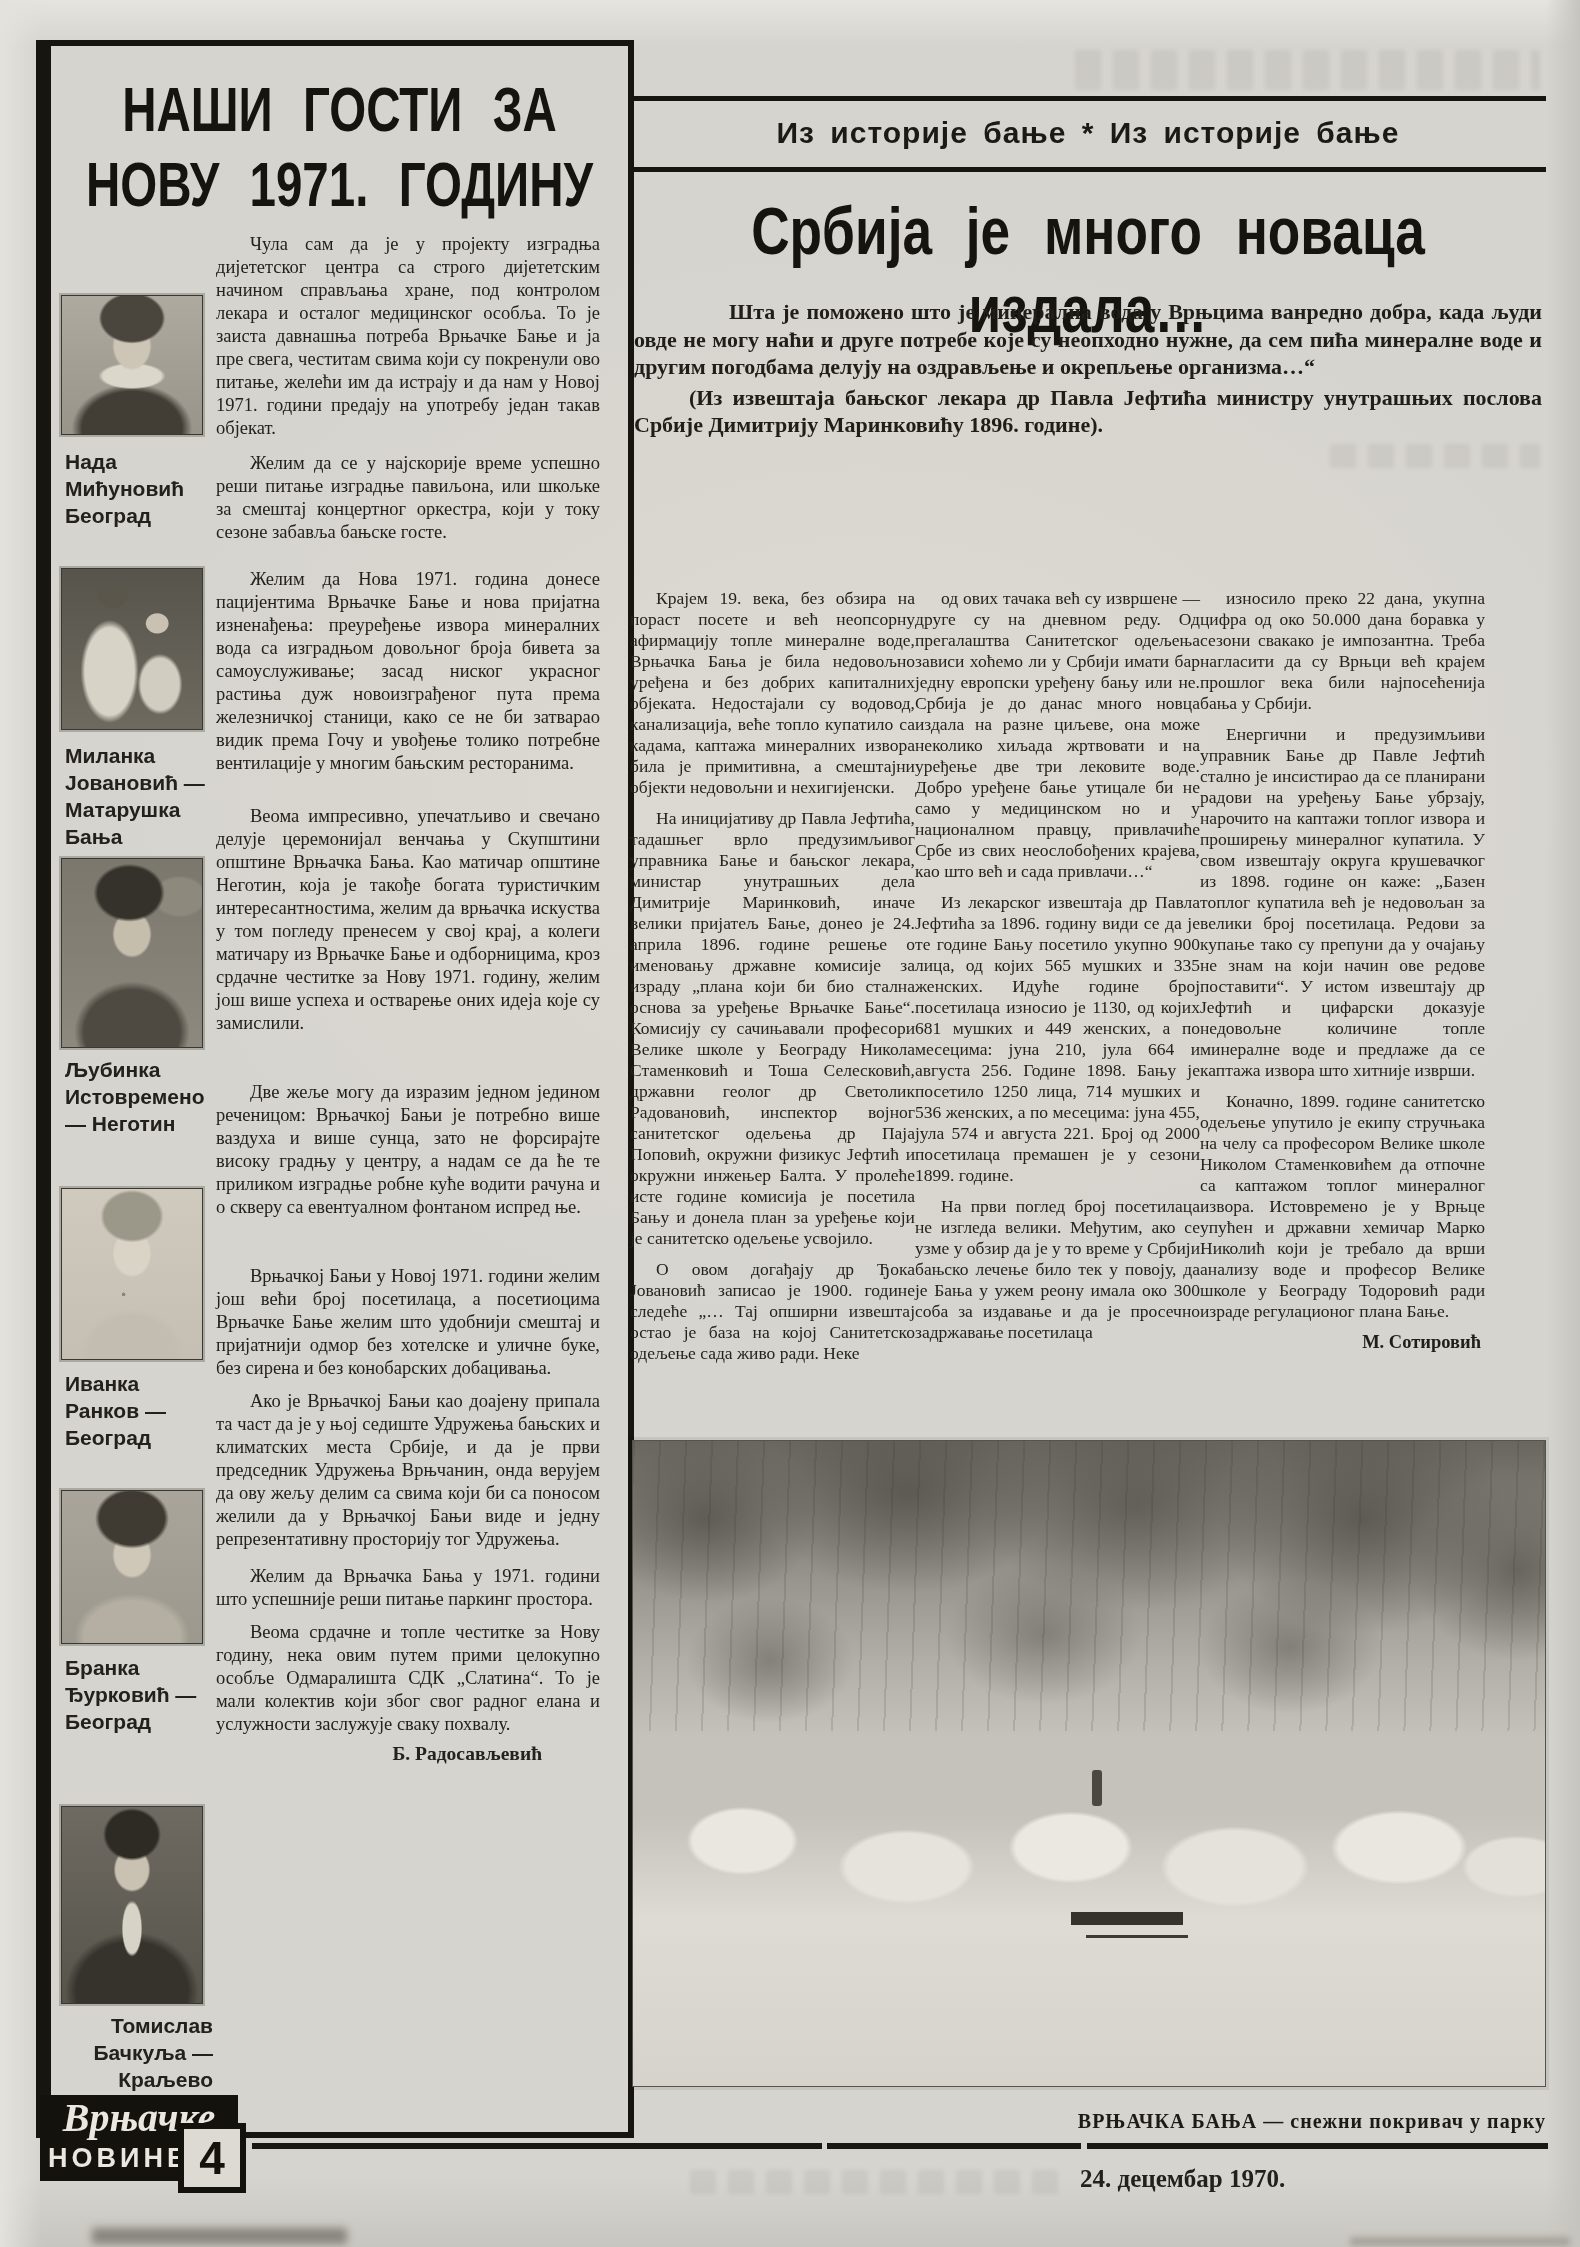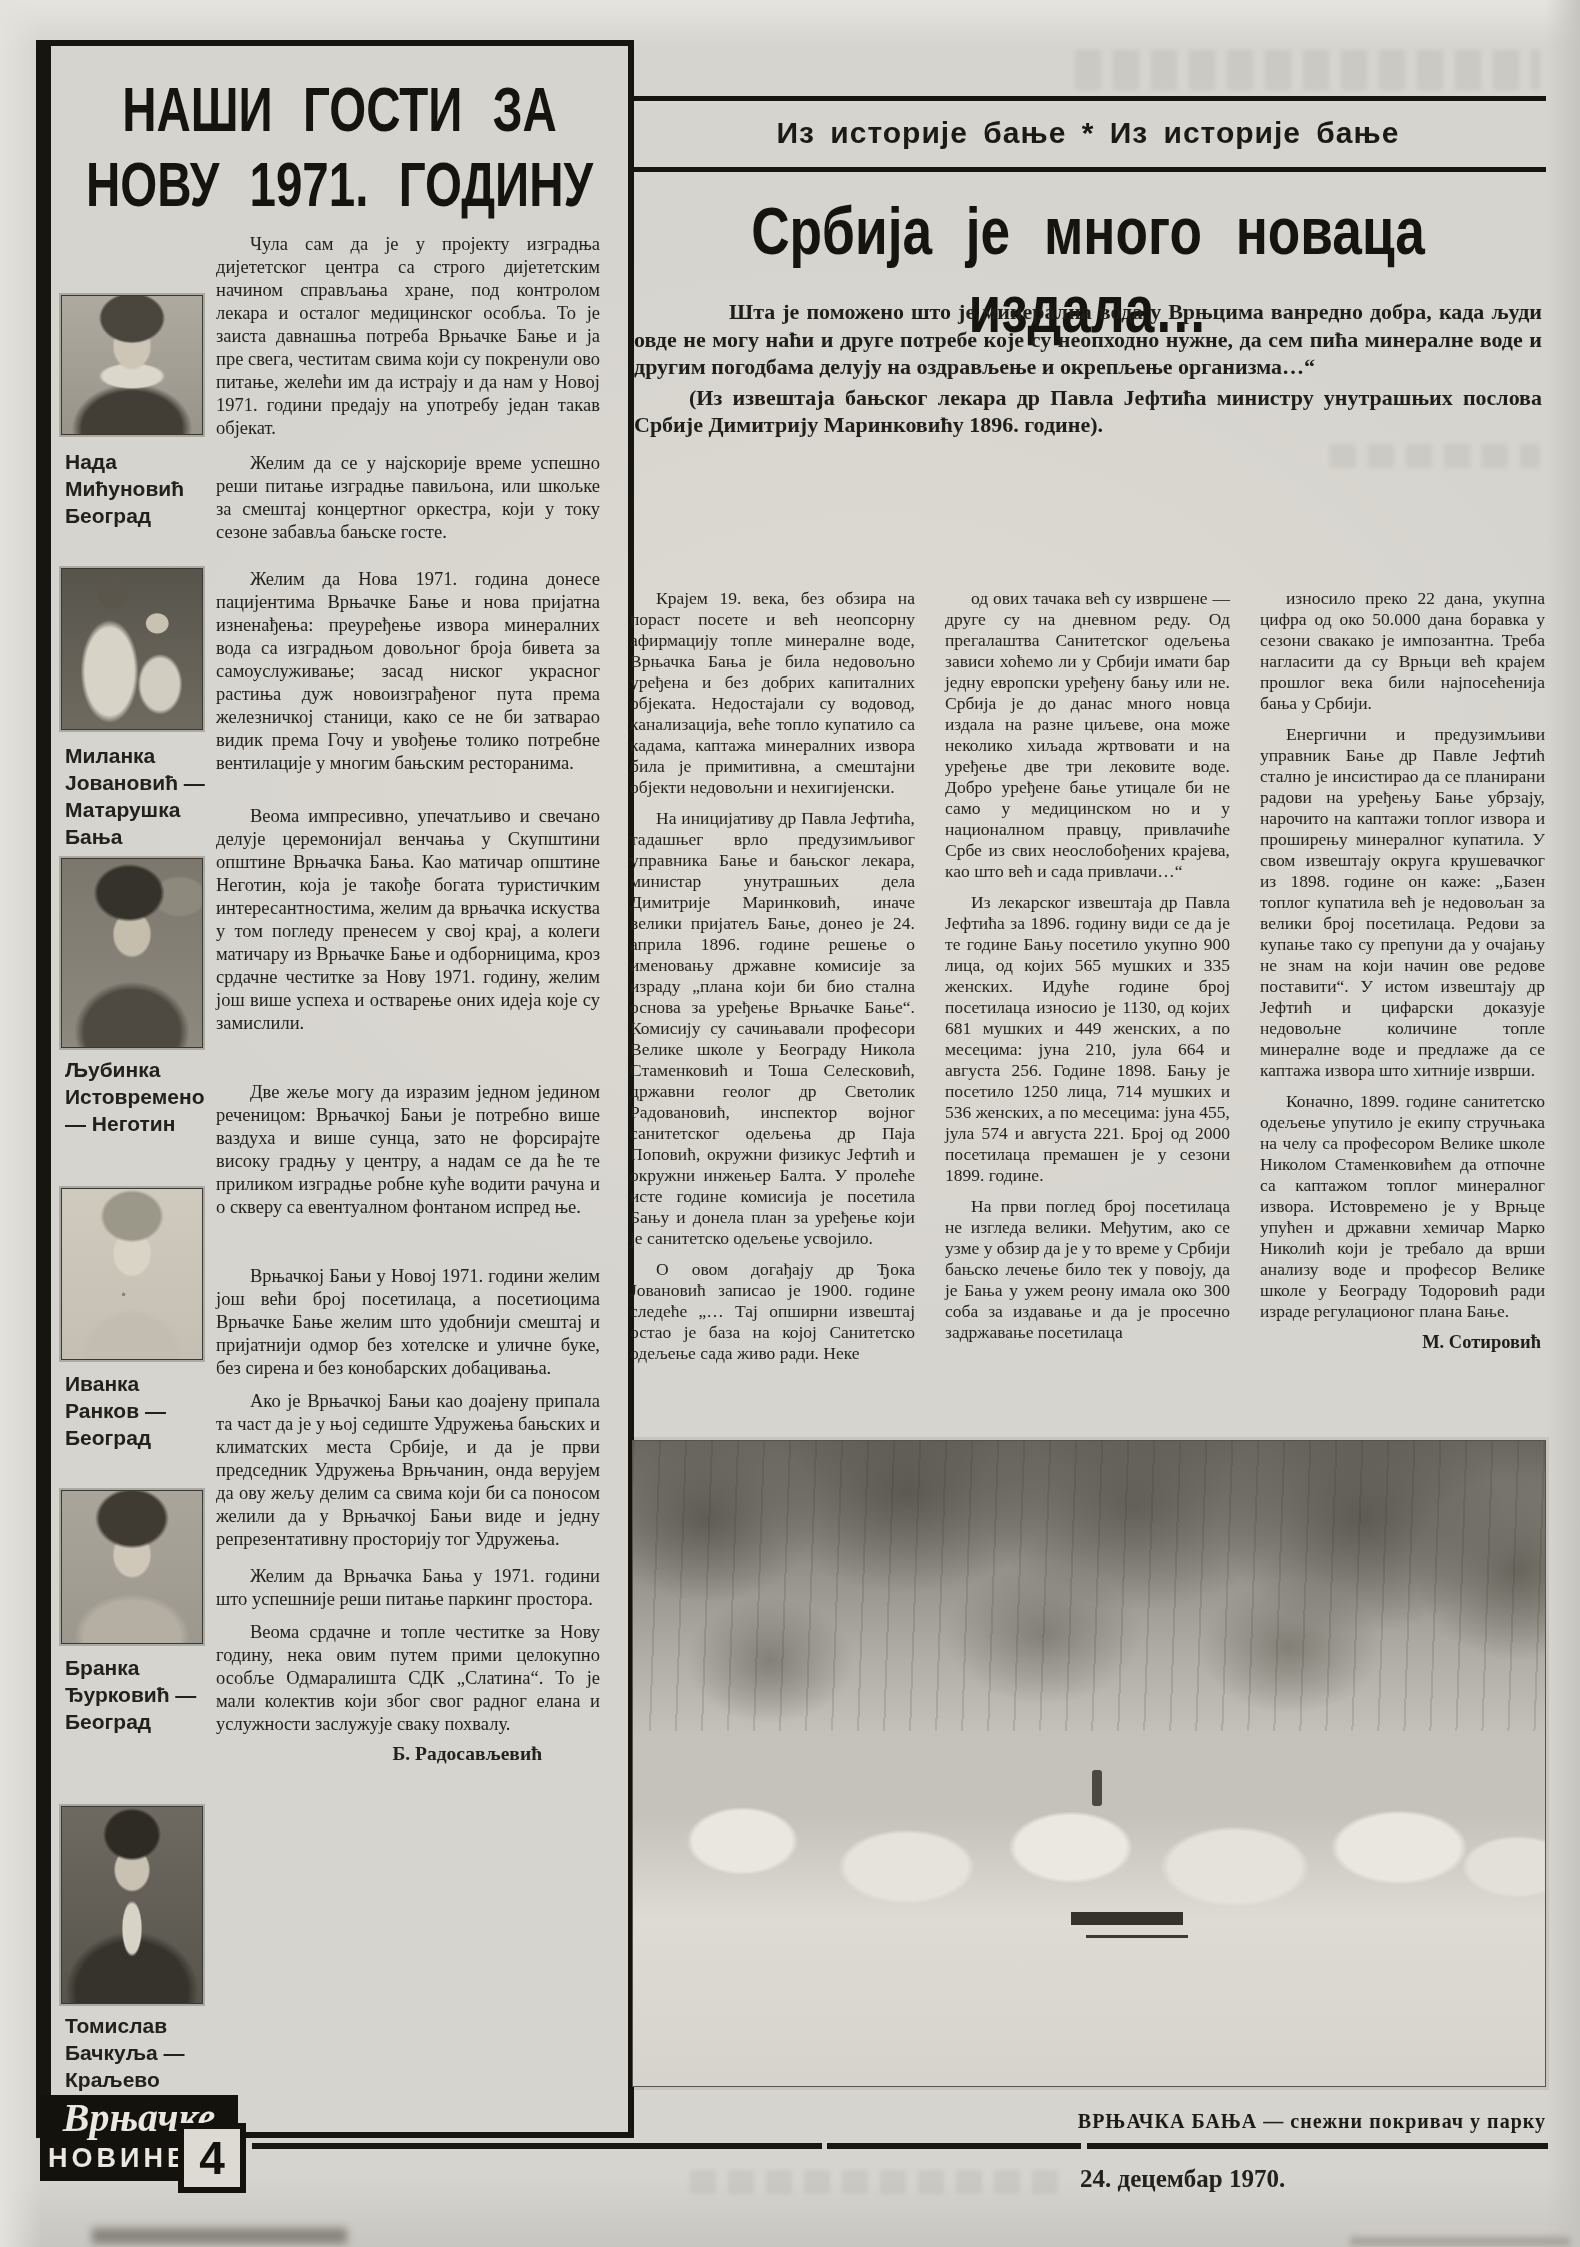--- a/index.html
+++ b/index.html
@@ -77,21 +77,21 @@
     font-size:30px;color:#1c1a14;letter-spacing:1px;word-spacing:6px;}
   .headline{position:absolute;top:152px;left:0;right:0;text-align:center;}
   .headline span{display:inline-block;font-family:"Liberation Sans","DejaVu Sans",sans-serif;
     font-weight:bold;font-size:56px;color:#16140f;word-spacing:20px;
     transform:scale(.95,1.2);transform-origin:top center;}
   .lead{position:absolute;top:258px;left:4px;width:908px;font-weight:bold;
     font-size:22px;line-height:27.5px;text-align:justify;color:#201e18;}
   .lead p{margin:0 0 3px;text-indent:95px;}
   .lead .attr{text-indent:55px;margin-top:3px;}
   .columns{position:absolute;top:548px;left:0;width:916px;height:818px;
-    display:flex;gap:30px;overflow:hidden;}
+    display:flex;overflow:hidden;}
   .col{width:285px;flex:0 0 285px;}
   .col p{margin:0 0 10px;text-indent:26px;text-align:justify;
     font-size:17.5px;line-height:21px;color:#25231d;}
   .art-sig{text-align:right;font-weight:bold;font-size:18.5px;padding-right:4px;margin-top:2px;}
   .park-photo{position:absolute;top:1400px;left:2px;width:912px;height:645px;
     border:1px solid #55534c;box-shadow:0 0 0 3px rgba(0,0,0,.07);
     background-color:#c4c2ba;
     background-image:
       linear-gradient(180deg,rgba(88,86,78,.85) 0%,rgba(108,106,98,.6) 18%,rgba(140,138,130,.35) 34%,rgba(0,0,0,0) 46%),
       radial-gradient(160px 120px at 8% 12%,rgba(70,68,60,.9),rgba(0,0,0,0) 70%),
@@ -162,21 +162,21 @@
     <div class="g-photo ph3" style="top:812px;height:188px;"></div>
     <div class="g-name" style="top:1010px;">Љубинка Истовремено — Неготин</div>
 
     <div class="g-photo ph4" style="top:1142px;height:170px;"></div>
     <div class="g-name" style="top:1324px;">Иванка Ранков — Београд</div>
 
     <div class="g-photo ph5" style="top:1444px;height:152px;"></div>
     <div class="g-name" style="top:1608px;">Бранка Ђурковић — Београд</div>
 
     <div class="g-photo ph6" style="top:1760px;height:196px;"></div>
-    <div class="g-name" style="top:1966px;">Томислав Бачкуља — Краљево</div>
+    <div class="g-name" style="top:1966px;text-align:right;">Томислав Бачкуља — Краљево</div>
 
     <div class="g-flow">
       <p>Чула сам да је у пројекту изградња дијететског центра са строго дијететским начином справљања хране, под контролом лекара и осталог медицинског особља. То је заиста давнашња потреба Врњачке Бање и ја пре свега, честитам свима који су покренули ово питање, желећи им да истрају и да нам у Новој 1971. години предају на употребу један такав објекат.</p>
       <p class="gap12">Желим да се у најскорије време успешно реши питање изградње павиљона, или шкољке за смештај концертног оркестра, који у току сезоне забавља бањске госте.</p>
       <p class="gap24">Желим да Нова 1971. година донесе пацијентима Врњачке Бање и нова пријатна изненађења: преуређење извора минералних вода са изградњом довољног броја бивета за самоуслуживање; засад ниског украсног растиња дуж новоизграђеног пута према железничкој станици, како се не би затварао видик према Гочу и увођење толико потребне вентилације у многим бањским ресторанима.</p>
       <p class="gap30">Веома импресивно, упечатљиво и свечано делује церемонијал венчања у Скупштини општине Врњачка Бања. Као матичар општине Неготин, која је такође богата туристичким интересантностима, желим да врњачка искуства у том погледу пренесем у свој крај, а колеги матичару из Врњачке Бање и одборницима, кроз срдачне честитке за Нову 1971. годину, желим још више успеха и остварење оних идеја које су замислили.</p>
       <p class="gap46">Две жеље могу да изразим једном једином реченицом: Врњачкој Бањи је потребно више ваздуха и више сунца, зато не форсирајте високу градњу у центру, а надам се да ће те приликом изградње робне куће водити рачуна и о скверу са евентуалном фонтаном испред ње.</p>
       <p class="gap46">Врњачкој Бањи у Новој 1971. години желим још већи број посетилаца, а посетиоцима Врњачке Бање желим што удобнији смештај и пријатнији одмор без хотелске и уличне буке, без сирена и без конобарских добацивања.</p>
       <p class="gap10">Ако је Врњачкој Бањи као доајену припала та част да је у њој седиште Удружења бањских и климатских места Србије, и да је први председник Удружења Врњчанин, онда верујем да ову жељу делим са свима који би са поносом желили да у Врњачкој Бањи виде и једну репрезентативну просторију тог Удружења.</p>
       <p class="gap14">Желим да Врњачка Бања у 1971. години што успешније реши питање паркинг простора.</p>

